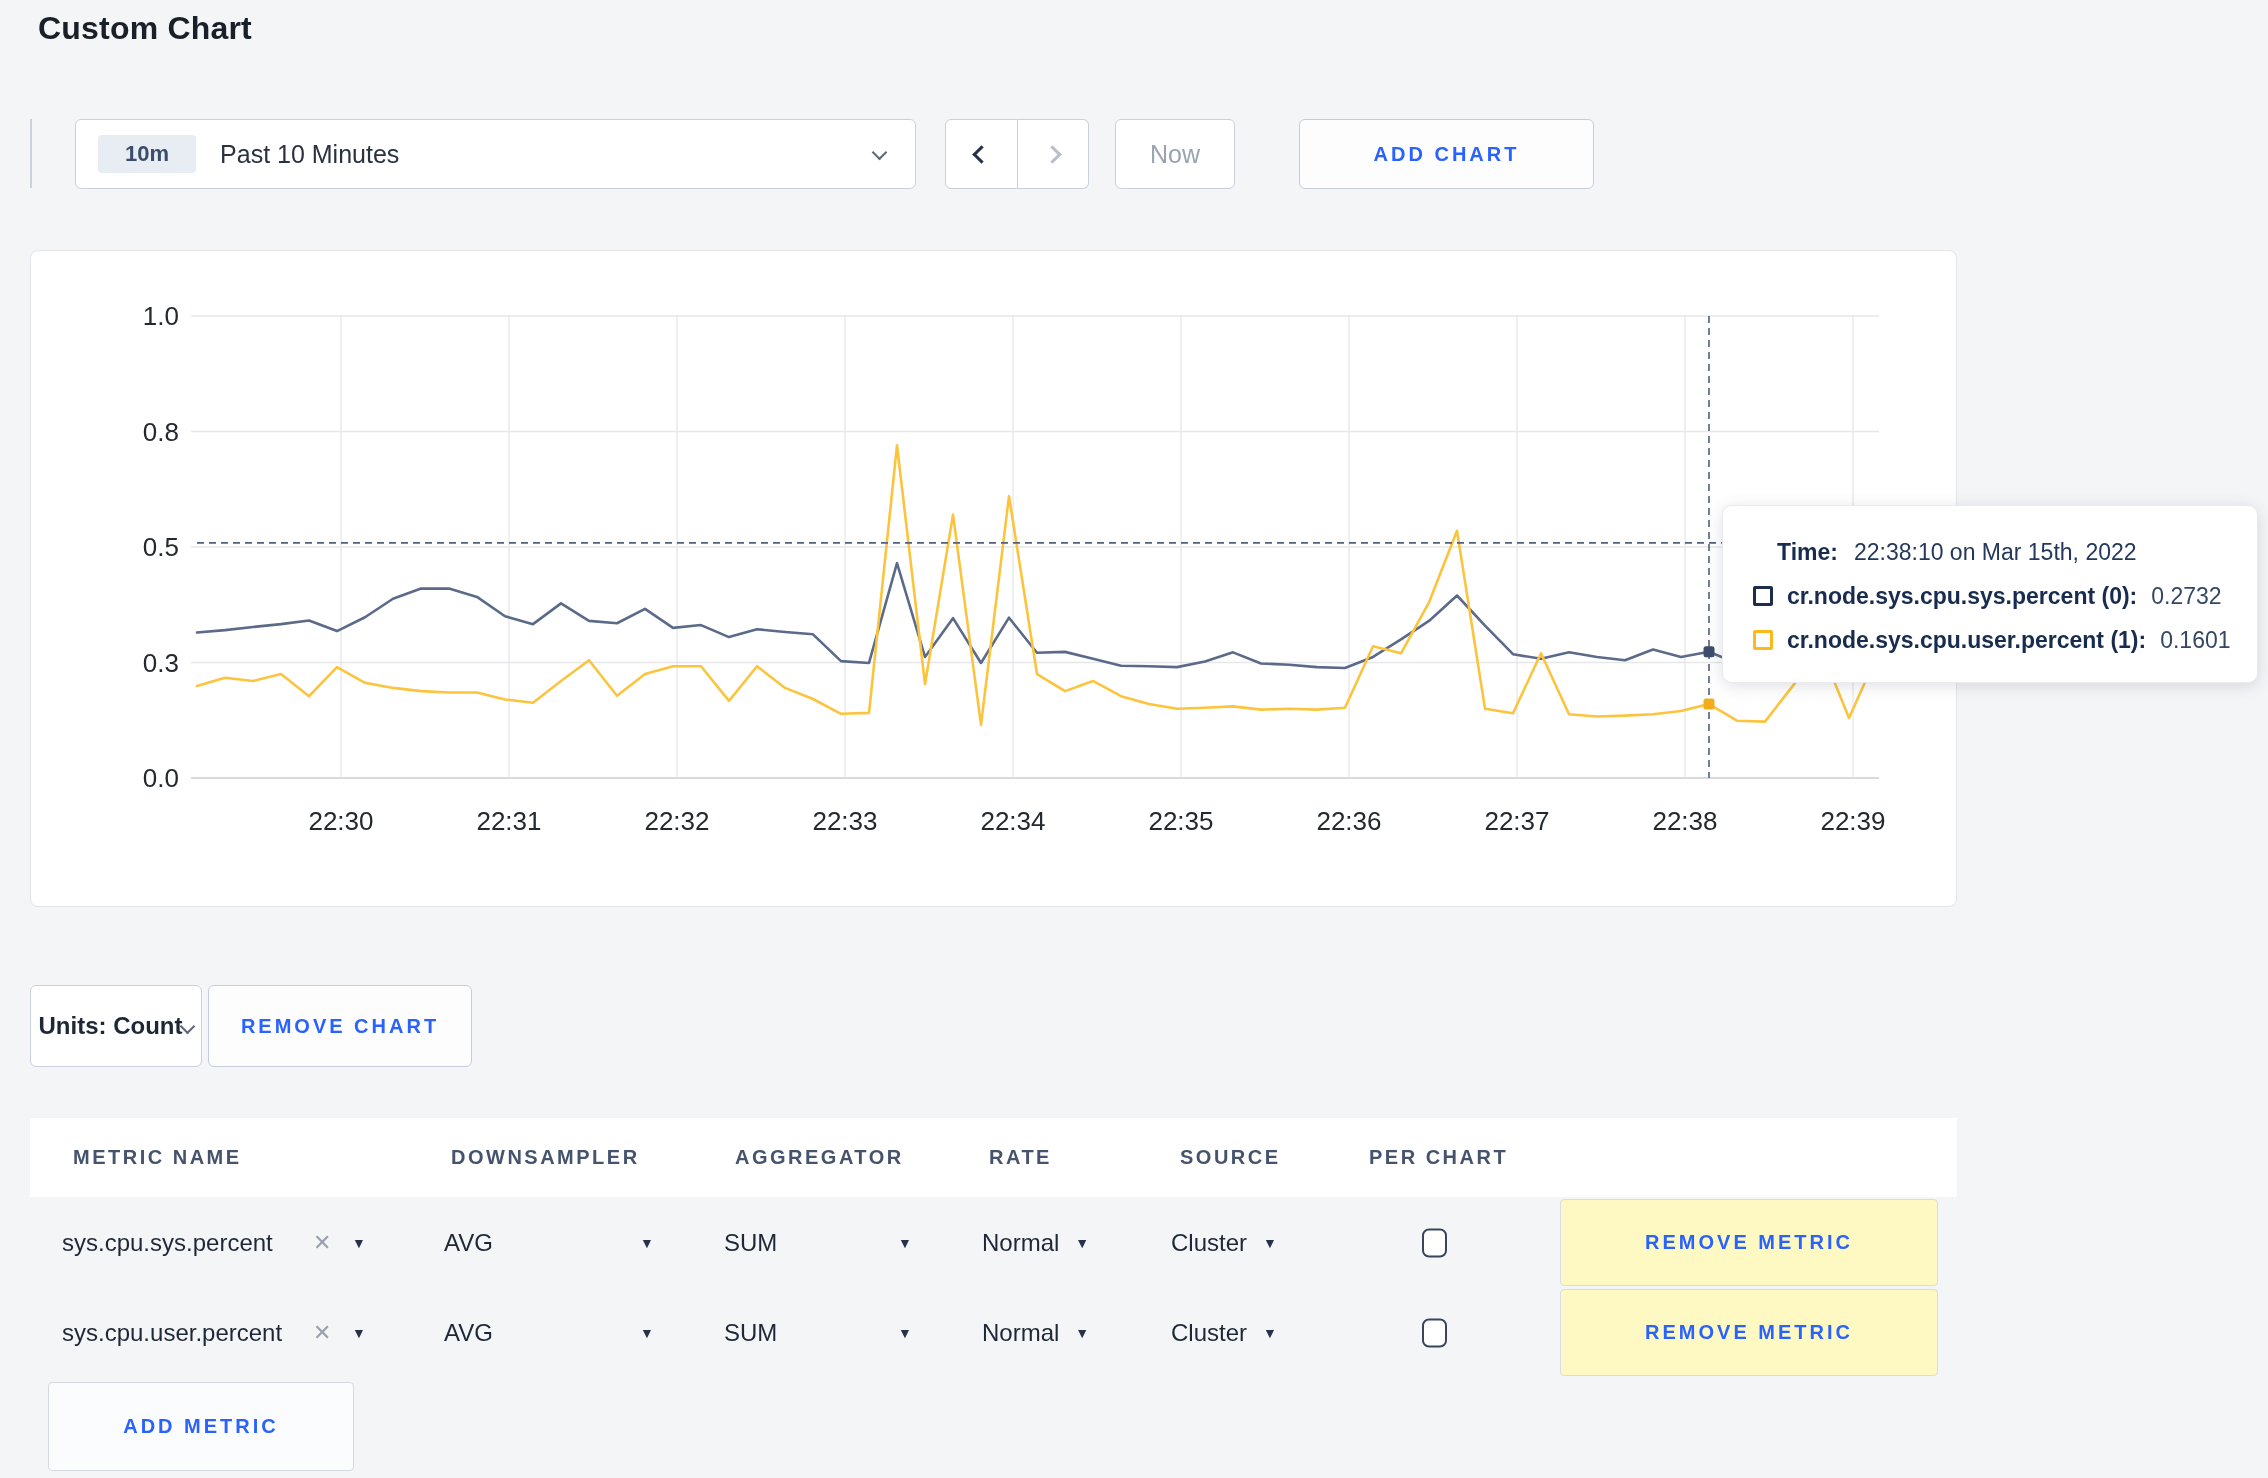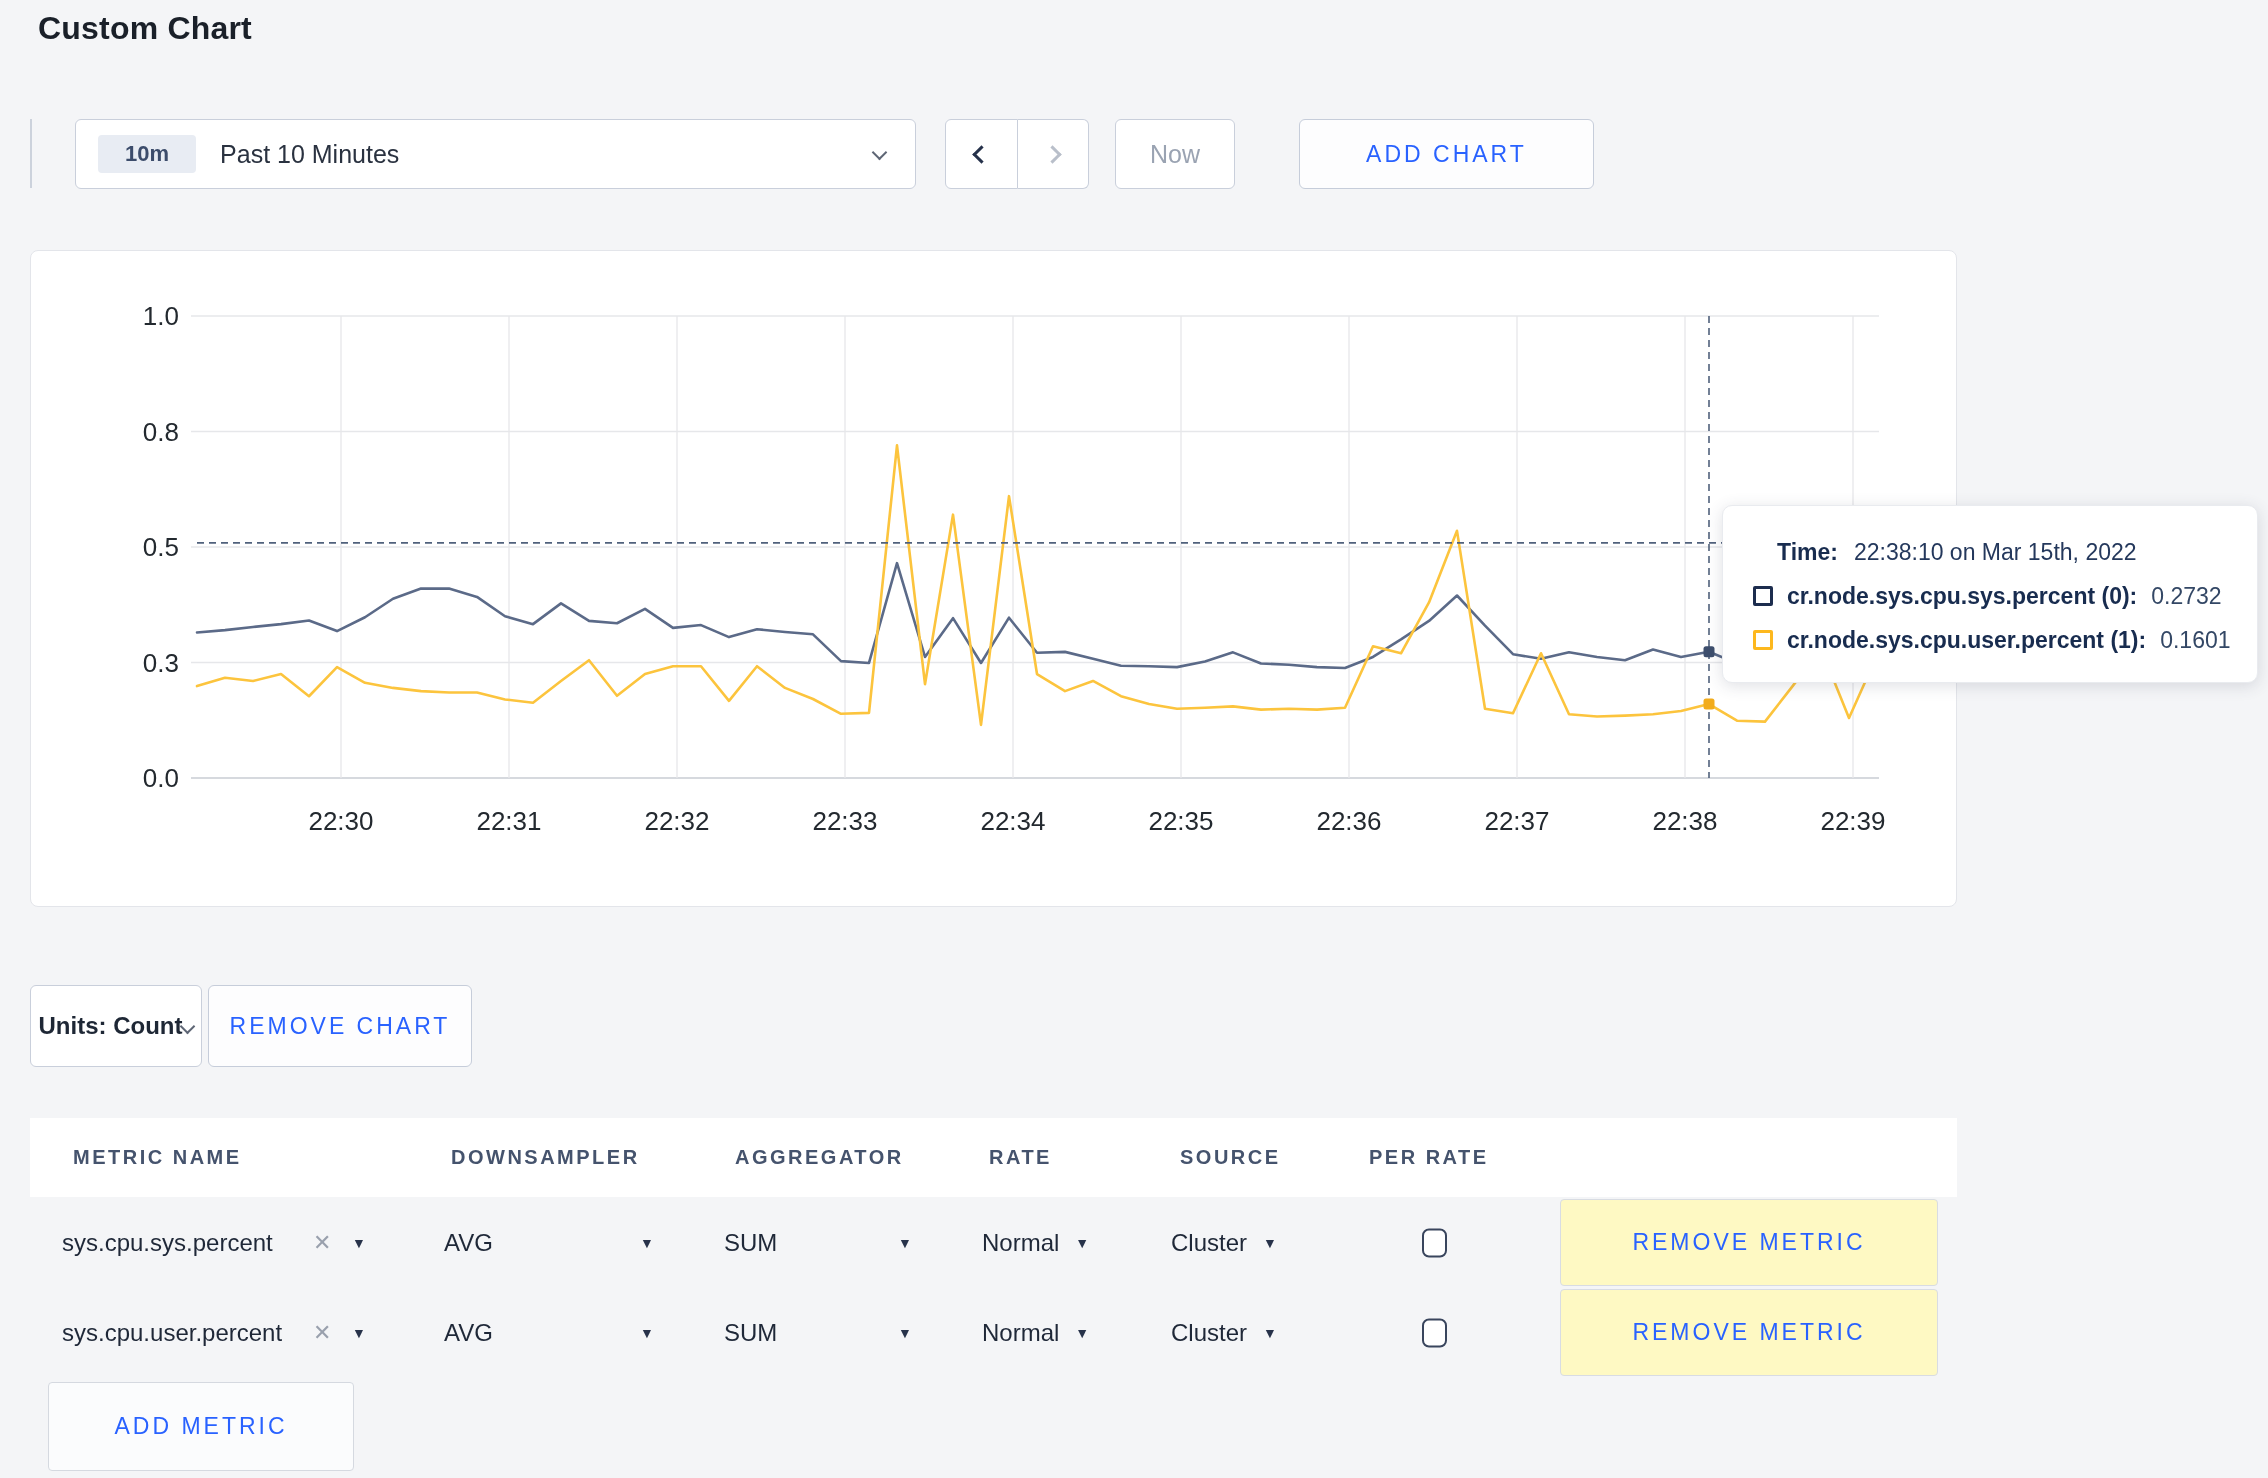--- a/index.html
+++ b/index.html
@@ -41,21 +41,21 @@
   .pager-btn { flex:1; background:#fff; border:1.5px solid #c9cfdb; display:flex;
     align-items:center; justify-content:center; cursor:pointer; }
   #pager-prev { border-radius:6px 0 0 6px; }
   #pager-next { border-radius:0 6px 6px 0; border-left:none; }
   #pager-prev .chev { border-color:#25314a; width:13px; height:13px; border-width:3px; }
   #pager-next .chev { border-color:#b9bfca; width:13px; height:13px; border-width:3px; }
 
   #now-btn { position:absolute; left:1115px; top:119px; width:120px; height:70px;
     font-size:25px; color:#9aa3b2; display:flex; align-items:center; justify-content:center; }
   .blue-btn {
-    color:#2962ff; font-weight:400; letter-spacing:3px; font-size:23px;
+    color:#2962ff; font-weight:700; letter-spacing:3px; font-size:20px;
     display:flex; align-items:center; justify-content:center; cursor:pointer;
     background:#fdfdfe; border:1.5px solid #c6cdda; border-radius:6px;text-align:right;
   }
   #add-chart-btn { position:absolute; left:1299px; top:119px; width:295px; height:70px; }
 
   
   #chart-card {
     position:absolute; left:30px; top:250px; width:1927px; height:657px;
     background:#ffffff; border:1px solid #e3e5ea; border-radius:8px;
   }
@@ -190,21 +190,21 @@
   <span class="chev down"></span>
 </div>
 <button id="remove-chart-btn" class="blue-btn">REMOVE CHART</button>
 
 <div id="table-header-band"></div>
 <div class="th" style="left:73px">METRIC NAME</div>
 <div class="th" style="left:451px">DOWNSAMPLER</div>
 <div class="th" style="left:735px">AGGREGATOR</div>
 <div class="th" style="left:989px">RATE</div>
 <div class="th" style="left:1180px">SOURCE</div>
-<div class="th" style="left:1369px">PER RATE</div>
+<div class="th" style="left:1369px">PER CHART</div>
 
 <div class="row" style="top:1199px">
   <span class="cell" style="left:62px">sys.cpu.sys.percent</span>
   <span class="cell x-icon" style="left:313px">✕</span>
   <span class="cell tri" style="left:352px">▼</span>
   <span class="cell" style="left:444px">AVG</span>
   <span class="cell tri" style="left:640px">▼</span>
   <span class="cell" style="left:724px">SUM</span>
   <span class="cell tri" style="left:898px">▼</span>
   <span class="cell inline-sel" style="left:982px">

